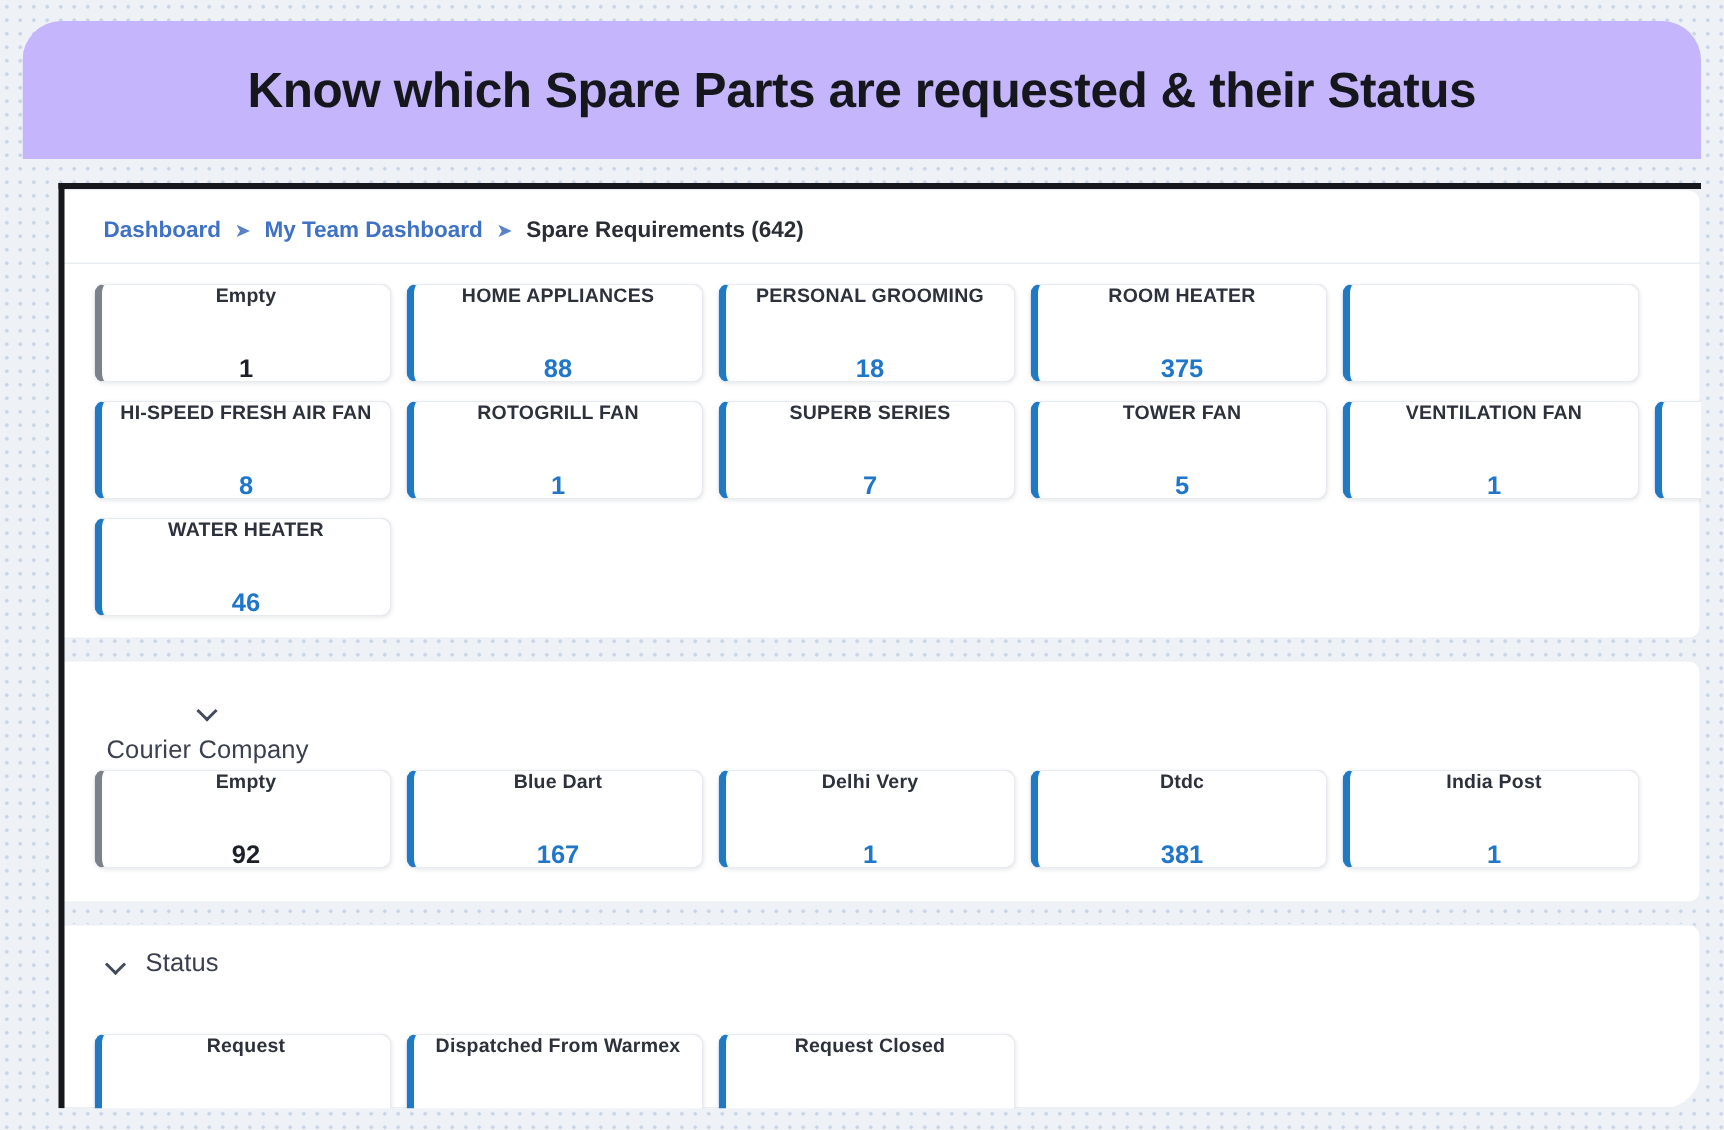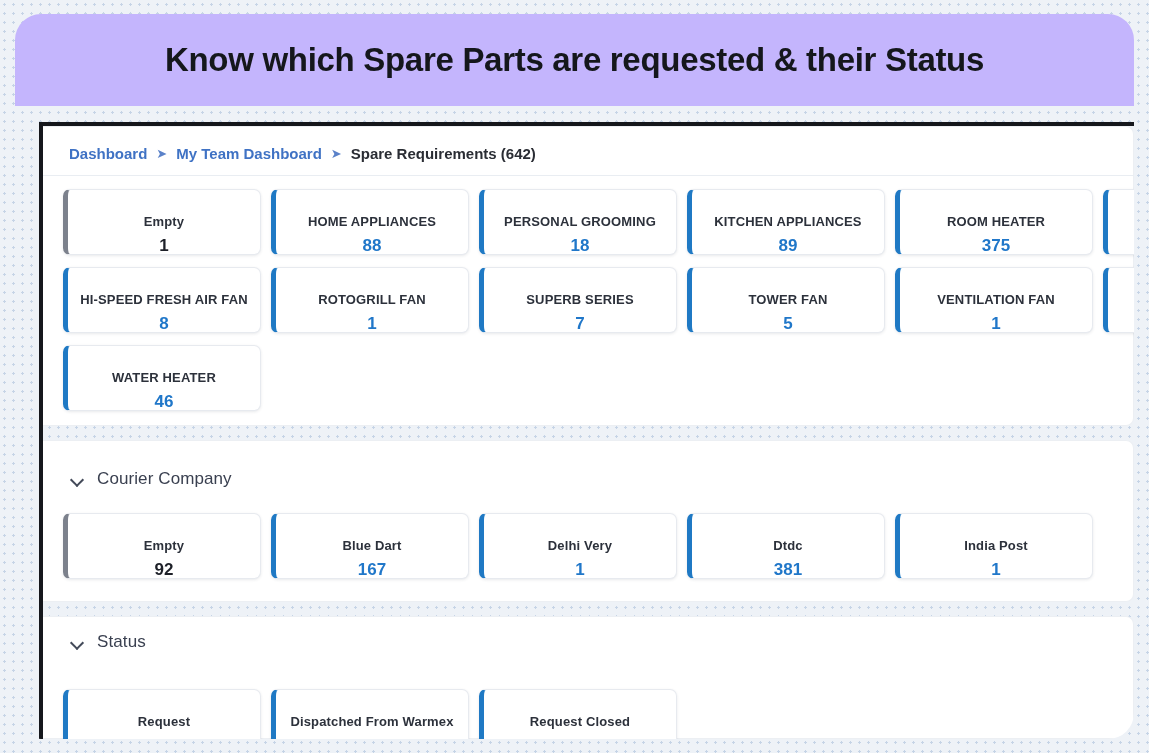--- a/index.html
+++ b/index.html
@@ -176,21 +176,21 @@
     height: 66px;
     flex: 0 0 198px;
     background: #ffffff;
     border: 1px solid #e7eaef;
     border-left: 5px solid #1f79c4;
     border-radius: 7px;
     box-shadow: 0 1px 3px rgba(30, 40, 60, 0.10);
     display: flex;
     flex-direction: column;
     align-items: center;
-    justify-content: flex-end;
+    justify-content: space-between;
     cursor: pointer;
   }
 
   .stat-card.is-empty {
     border-left-color: #7c818c;
   }
 
   .card-label {
     font-size: 13px;
     font-weight: bold;
@@ -210,21 +210,21 @@
 
   .stat-card.is-empty .card-value {
     color: #1d2028;
   }
 
   
   #req-row-1 { top: 62px; }
   #req-row-2 { top: 140px; }
   #req-row-3 { top: 218px; }
 
-  #courier-header  { top: 28px; }
+  #courier-header  { top: 28px; flex-direction: column; }
   #courier-row     { top: 72px; }
 
   #status-header   { top: 15px; }
   #status-row      { top: 72px; }
 </style>
 </head>
 <body>
 
 <div id="app-shell">
 
@@ -254,24 +254,20 @@
             <div class="card-label">Empty</div>
             <div class="card-value">1</div>
           </div>
           <div class="stat-card">
             <div class="card-label">HOME APPLIANCES</div>
             <div class="card-value">88</div>
           </div>
           <div class="stat-card">
             <div class="card-label">PERSONAL GROOMING</div>
             <div class="card-value">18</div>
-          </div>
-          <div class="stat-card">
-            <div class="card-label">KITCHEN APPLIANCES</div>
-            <div class="card-value">89</div>
           </div>
           <div class="stat-card">
             <div class="card-label">ROOM HEATER</div>
             <div class="card-value">375</div>
           </div>
           <div class="stat-card">
             <div class="card-label"></div>
             <div class="card-value"></div>
           </div>
         </div>

